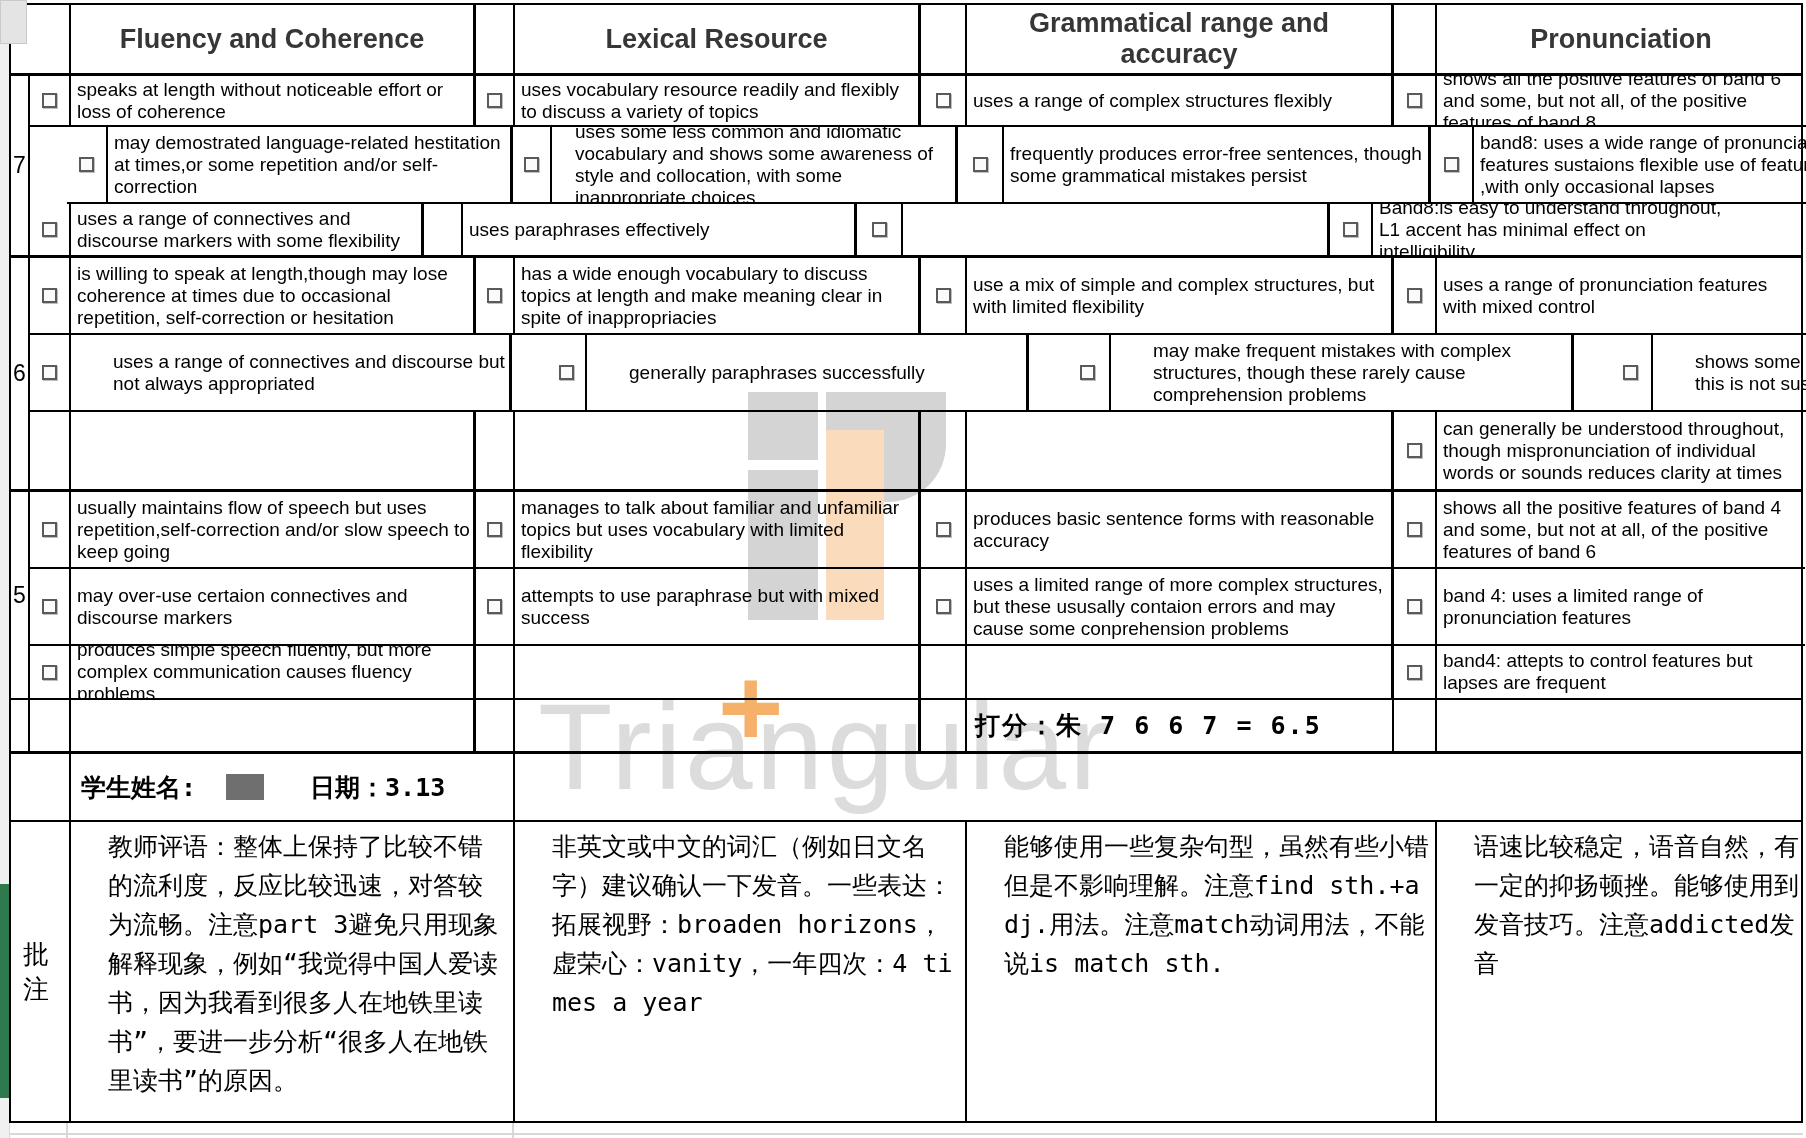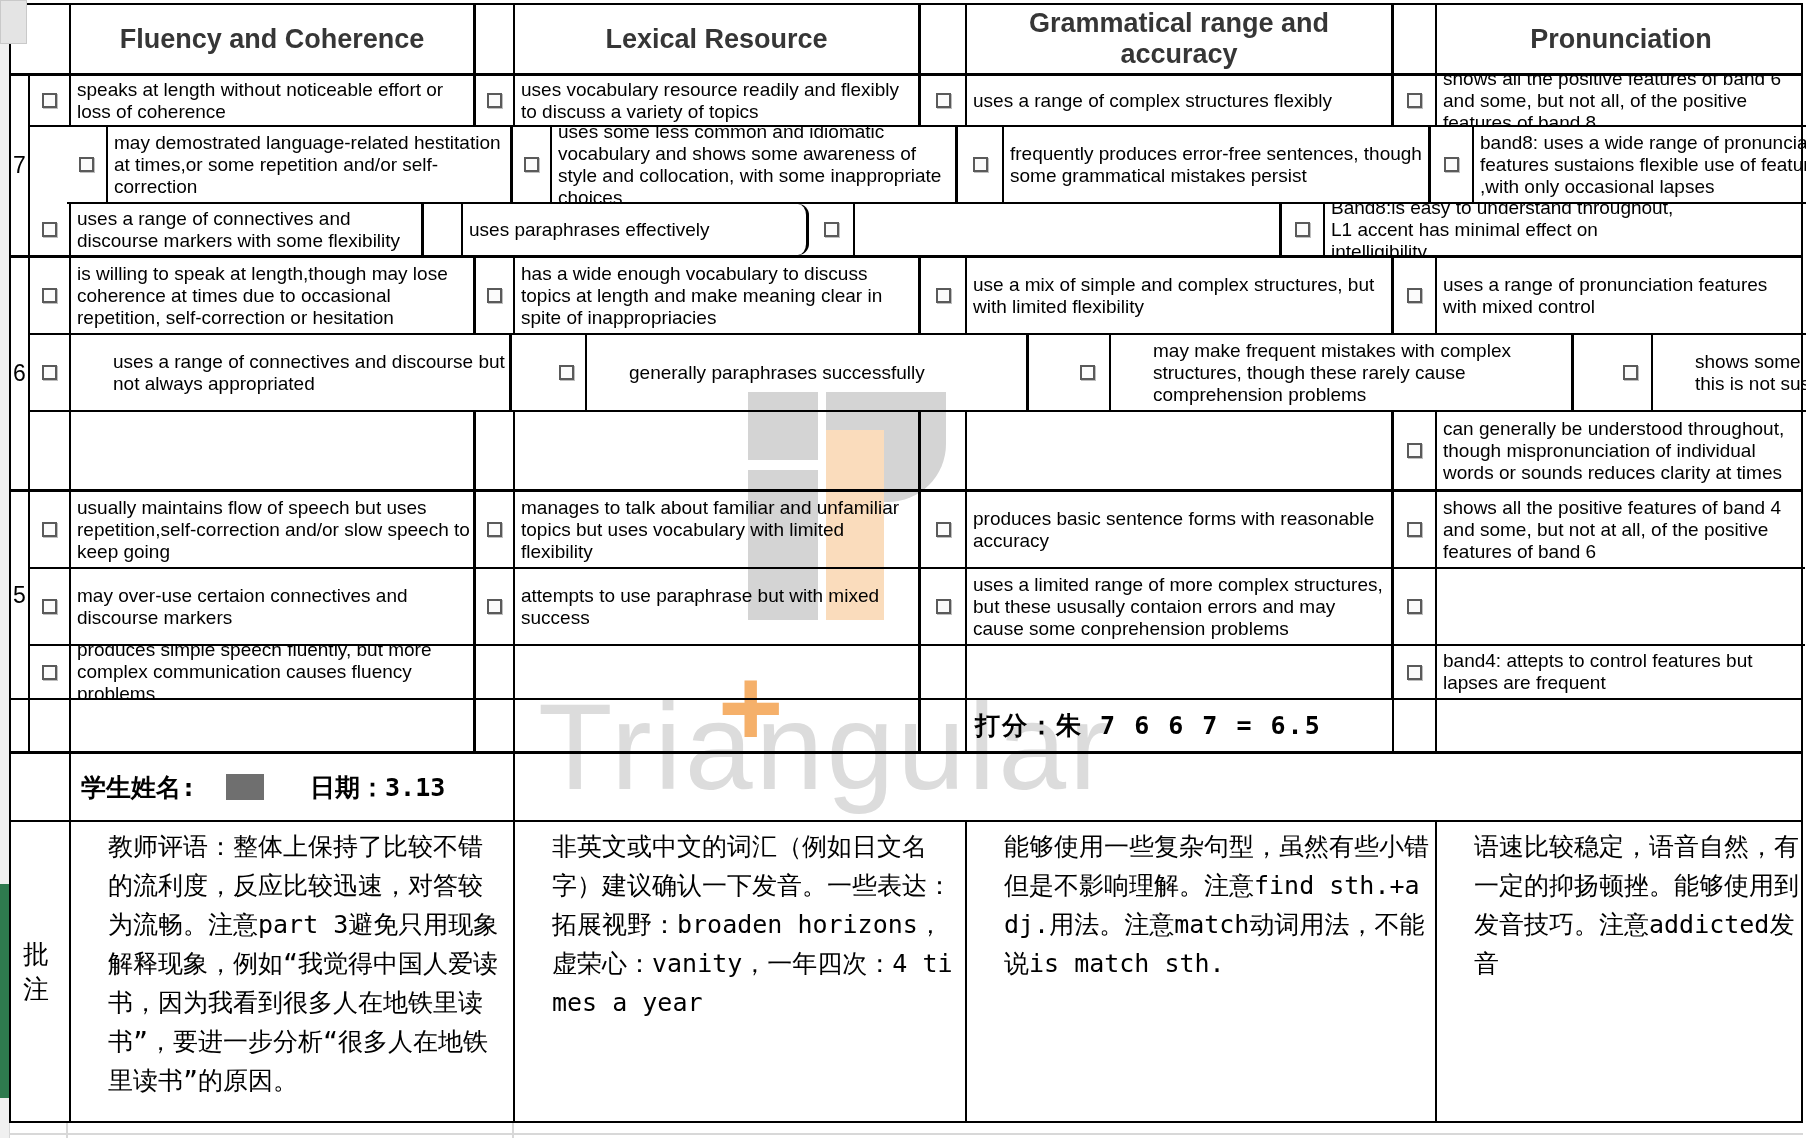--- a/index.html
+++ b/index.html
@@ -110,21 +110,21 @@
             <div class="subrow" style="height: 77px; margin-left: 37px;">
               <div class="bcell cbcell" style="width: 41px;">
                 <span class="cb"></span>
               </div>
               <div class="bcell txtcell sec" style="width: 405px;">
                 <div class="txt">may demostrated language-related hestitation at times,or some repetition and/or self-correction</div>
               </div>
               <div class="bcell cbcell" style="width: 39px;">
                 <span class="cb"></span>
               </div>
-              <div class="bcell txtcell sec" style="width: 406px;">
+              <div class="bcell txtcell sec" style="width: 406px; padding-left: 17px;">
                 <div class="txt">uses some less common and idiomatic vocabulary and shows some awareness of style and collocation, with some inappropriate choices</div>
               </div>
               <div class="bcell cbcell" style="width: 46px;">
                 <span class="cb"></span>
               </div>
               <div class="bcell txtcell sec" style="width: 427px;">
                 <div class="txt">frequently produces error-free sentences, though some grammatical mistakes persist</div>
               </div>
               <div class="bcell cbcell" style="width: 43px;">
                 <span class="cb"></span>
@@ -134,21 +134,21 @@
               </div>
             </div>
             <div class="subrow lastrow" style="height: 51px;">
               <div class="bcell cbcell" style="width: 41px;">
                 <span class="cb"></span>
               </div>
               <div class="bcell txtcell sec" style="width: 353px;">
                 <div class="txt">uses a range of connectives and discourse markers with some flexibility</div>
               </div>
               <div class="bcell cbcell" style="width: 39px;"></div>
-              <div class="bcell txtcell sec" style="width: 346px; border-radius: 11px;">
+              <div class="bcell txtcell sec" style="width: 394px;">
                 <div class="txt">uses paraphrases effectively</div>
               </div>
               <div class="bcell cbcell" style="width: 46px;">
                 <span class="cb"></span>
               </div>
               <div class="bcell txtcell sec" style="width: 427px;">
                 <div class="txt"></div>
               </div>
               <div class="bcell cbcell" style="width: 43px;">
                 <span class="cb"></span>
@@ -279,20 +279,23 @@
                 <div class="txt">attempts to use paraphrase but with mixed success</div>
               </div>
               <div class="bcell cbcell" style="width: 46px;">
                 <span class="cb"></span>
               </div>
               <div class="bcell txtcell sec" style="width: 427px;">
                 <div class="txt">uses a limited range of more complex structures, but these ususally contaion errors and may cause some conprehension problems</div>
               </div>
               <div class="bcell cbcell" style="width: 43px;">
                 <span class="cb"></span>
+              </div>
+              <div class="bcell txtcell last" style="width: 368px;">
+                <div class="txt">band 4: uses a limited range of pronunciation features</div>
               </div>
             </div>
             <div class="subrow lastrow" style="height: 52px;">
               <div class="bcell cbcell" style="width: 41px;">
                 <span class="cb"></span>
               </div>
               <div class="bcell txtcell sec" style="width: 405px;">
                 <div class="txt">produces simple speech fluently, but more complex communication causes fluency problems</div>
               </div>
               <div class="bcell cbcell" style="width: 39px;"></div>

